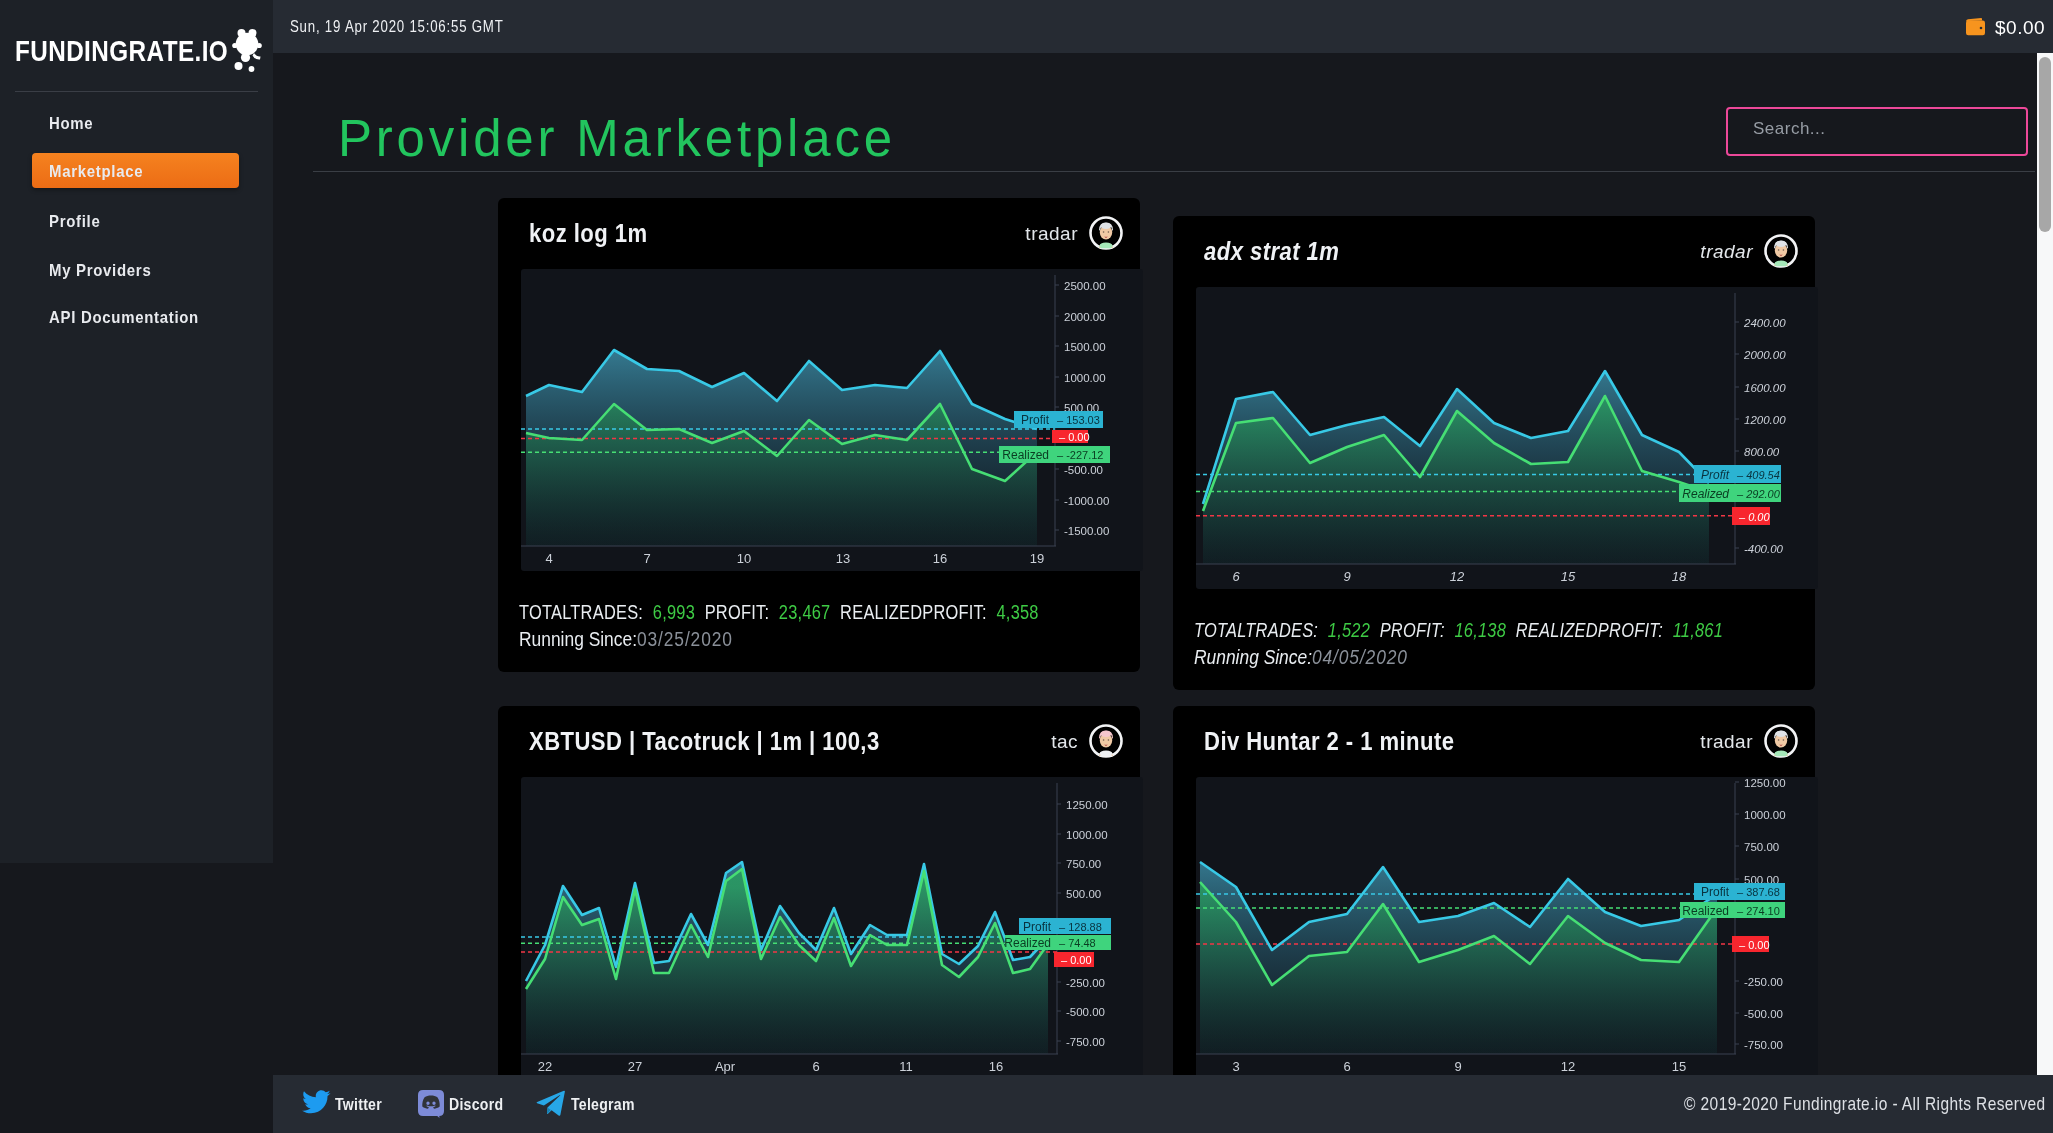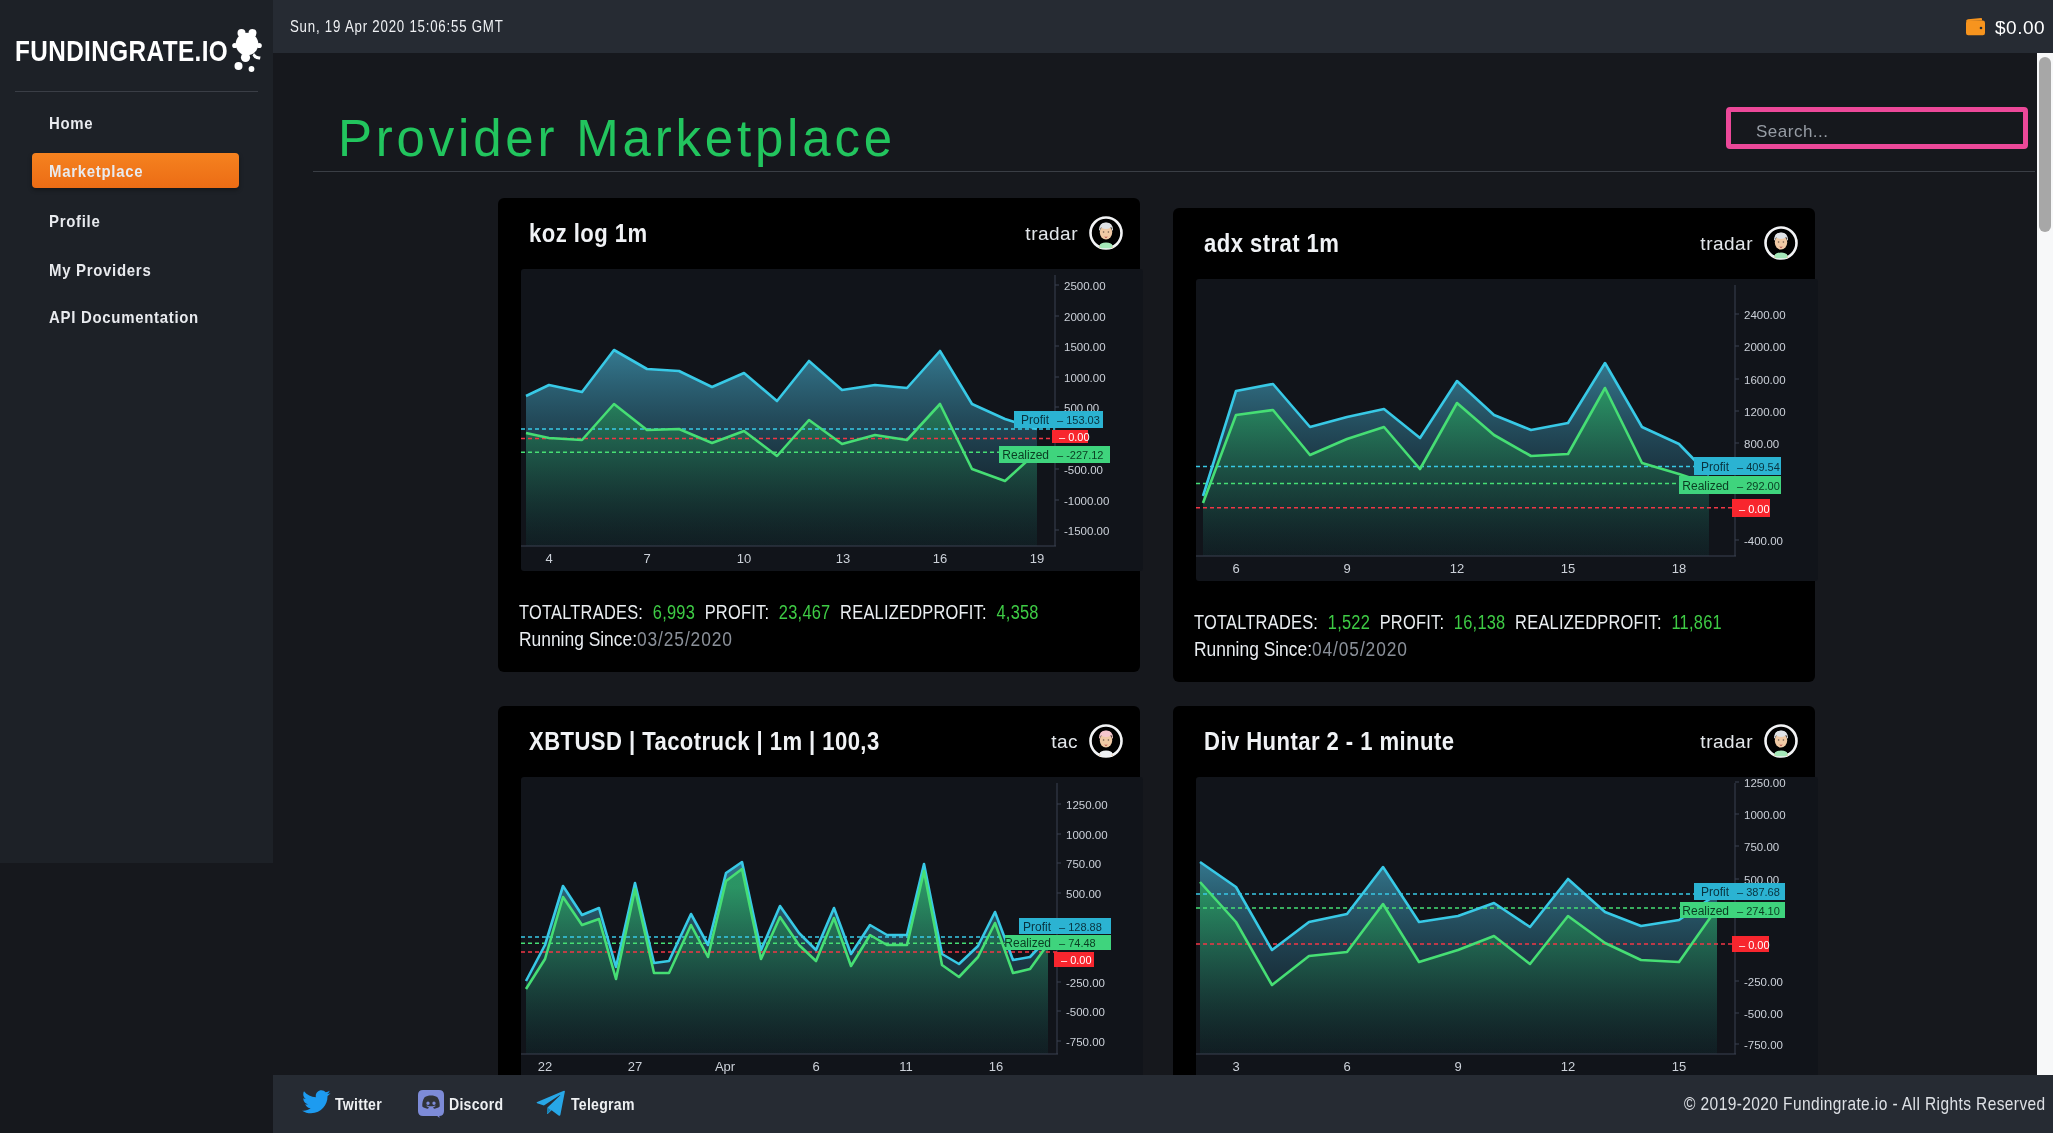--- a/index.html
+++ b/index.html
@@ -7,21 +7,21 @@
 #logo { position:absolute; left:15px; top:34px; color:#fff; font-size:30px; font-weight:bold; letter-spacing:0.5px; transform:scaleX(0.81); transform-origin:left center; }
 #pig { position:absolute; left:232px; top:28px; }
 #logodiv { position:absolute; left:15px; top:91px; width:243px; height:1px; background:#3a3e46; }
 .nav { position:absolute; left:49px; color:#e8eaee; font-size:17px; font-weight:bold; letter-spacing:0.8px; transform:scaleX(0.88); transform-origin:left center; }
 #mkbtn { position:absolute; left:32px; top:153px; width:207px; height:35px; background:linear-gradient(180deg,#f5821f,#ec6c15); border-radius:4px; box-shadow:0 2px 4px rgba(0,0,0,.35); }
 #topbar { position:absolute; left:273px; top:0; width:1780px; height:53px; background:#262b33; }
 #date { position:absolute; left:17px; top:17px; color:#eef0f3; font-size:17px; letter-spacing:1px; transform:scaleX(0.78); transform-origin:left center; }
 #wallet { position:absolute; left:1692px; top:18px; }
 #bal { position:absolute; left:1722px; top:17px; color:#fff; font-size:19px; letter-spacing:0.5px; }
 #title { position:absolute; left:338px; top:78px; color:#22c55e; font-size:51px; letter-spacing:3.8px;margin-top:31px; }
-#search { position:absolute; left:1726px; top:107px; width:302px; height:42px; border:5px solid #ec4899; border-radius:4px; color:#979da5; font-size:17px; line-height:40px; padding-left:25px; letter-spacing:0.5px; }
+#search { position:absolute; left:1726px; top:107px; width:302px; height:49px; border:2px solid #ec4899; border-radius:4px; color:#979da5; font-size:17px; line-height:40px; padding-left:25px; letter-spacing:0.5px; }
 #hr { position:absolute; left:313px; top:171px; width:1722px; height:1px; background:#3a3e45; }
 .card { position:absolute; width:642px; height:474px; background:#000000; border-radius:6px; }
 .ctitle { position:absolute; left:31px; top:20px; color:#f0f2f5; font-size:26px; font-weight:bold; letter-spacing:0.5px; transform:scaleX(0.85); transform-origin:left center; white-space:nowrap; }
 .cuser { position:absolute; right:62px; top:25px; color:#e2e6ea; font-size:19px; letter-spacing:0.5px; }
 .cav { position:absolute; right:16px; top:17px; width:36px; height:36px; }
 .cchart { position:absolute; left:23px; top:71px; width:622px; height:302px; background:#11141a; border-radius:3px; }
 .cchart svg { display:block; }
 .cstats { position:absolute; left:21px; top:403px; color:#e9edf1; font-size:20px; letter-spacing:0.3px; white-space:nowrap; transform:scaleX(0.82); transform-origin:left center; }
 .cstats .g { color:#3ecb45; }
 .csince { position:absolute; left:21px; top:430px; color:#e9edf1; font-size:20px; white-space:nowrap; transform:scaleX(0.87); transform-origin:left center; }
@@ -134,21 +134,21 @@
 <rect x="478" y="177" width="111" height="17" fill="#3fd47d"></rect>
 <text x="528" y="190.0" fill="#0a3d22" font-size="12" text-anchor="end">Realized</text>
 <text x="536" y="190.0" fill="#0a3d22" font-size="11">– -227.12</text>
 <rect x="531" y="161" width="36" height="13" fill="#f8262e"></rect>
 <text x="538" y="172.0" fill="#ffffff" font-size="11">– 0.00</text>
 </svg>
     </div>
 <div class="cstats">TOTALTRADES:&nbsp; <span class="g">6,993</span> &nbsp;PROFIT:&nbsp; <span class="g">23,467</span> &nbsp;REALIZEDPROFIT:&nbsp; <span class="g">4,358</span></div>
 <div class="csince">Running Since:<span class="d">03/25/2020</span></div>
 </div>
-<div class="card" style="left:1173px;top:208px;">
+<div class="card" style="left:1173px;top:216px;font-style:italic;">
 <div class="ctitle">adx strat 1m</div>
 <div class="cuser">tradar</div>
 <div class="cav"><svg width="36" height="36" viewBox="0 0 36 36">
 <circle cx="18" cy="18" r="15.5" fill="none" stroke="#f2f3f5" stroke-width="2.6"></circle>
 <g>
 <path d="M18 28 Q12 28 11 33 L25 33 Q24 28 18 28Z" fill="#f0c9a4"></path>
 <path d="M10.5 32.5 Q12 27.5 18 27.5 Q24 27.5 25.5 32.5 L24 31 L12 31Z" fill="#a5e8b9"></path>
 <rect x="12.2" y="28.8" width="11.6" height="4.4" rx="1" fill="#a5e8b9"></rect>
 <ellipse cx="18" cy="17.5" rx="6.2" ry="7" fill="#f0c9a4"></ellipse>
 <path d="M11.2 17 Q10.2 8.5 18 8.2 Q25.8 8.5 24.8 17 Q25.6 12 23.5 10.4 Q19 7.6 12.6 10.6 Q10.4 12.4 11.2 17Z" fill="#dfe2e6"></path>

